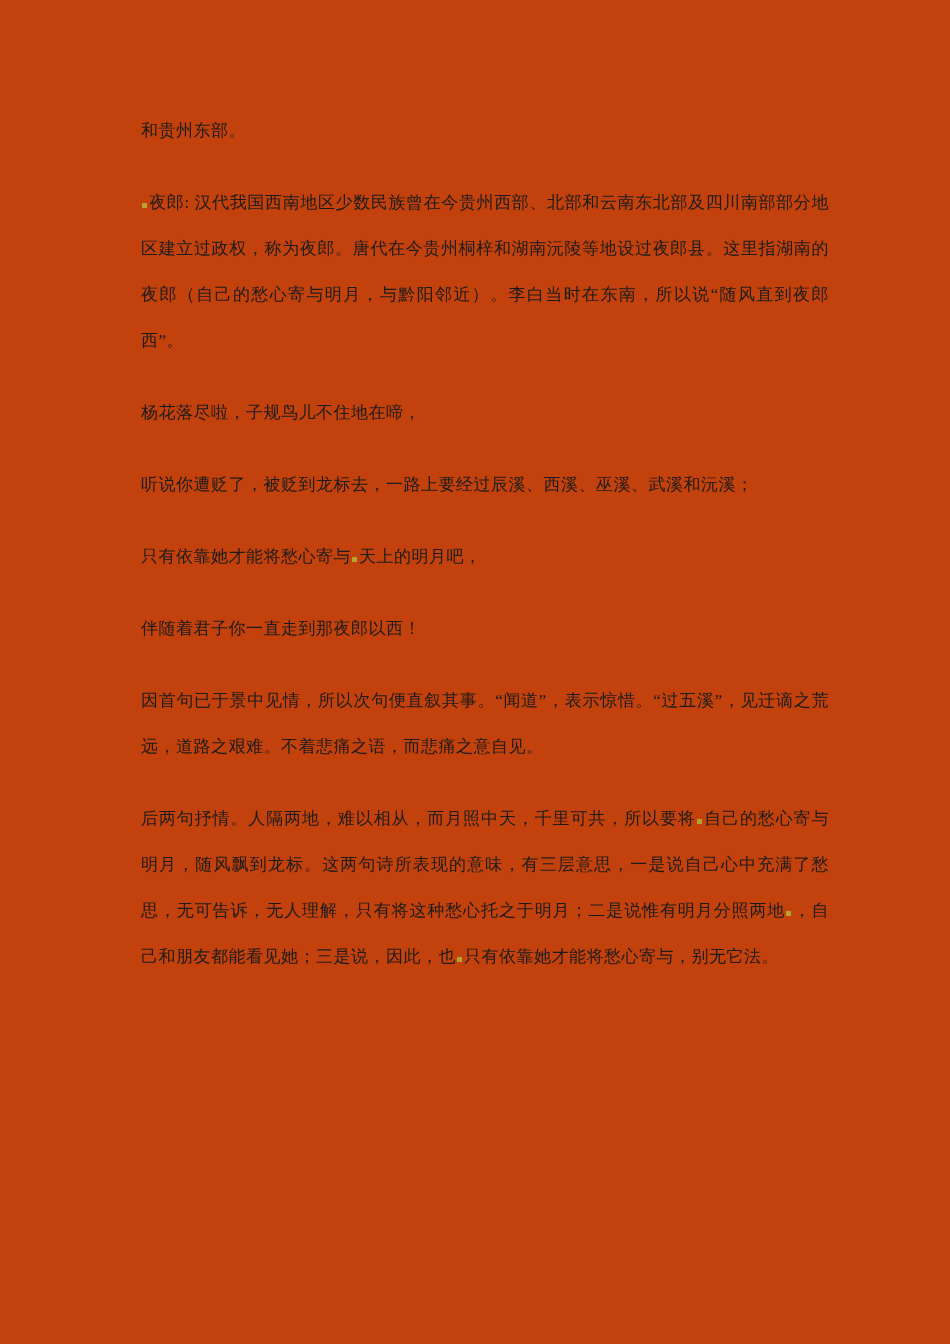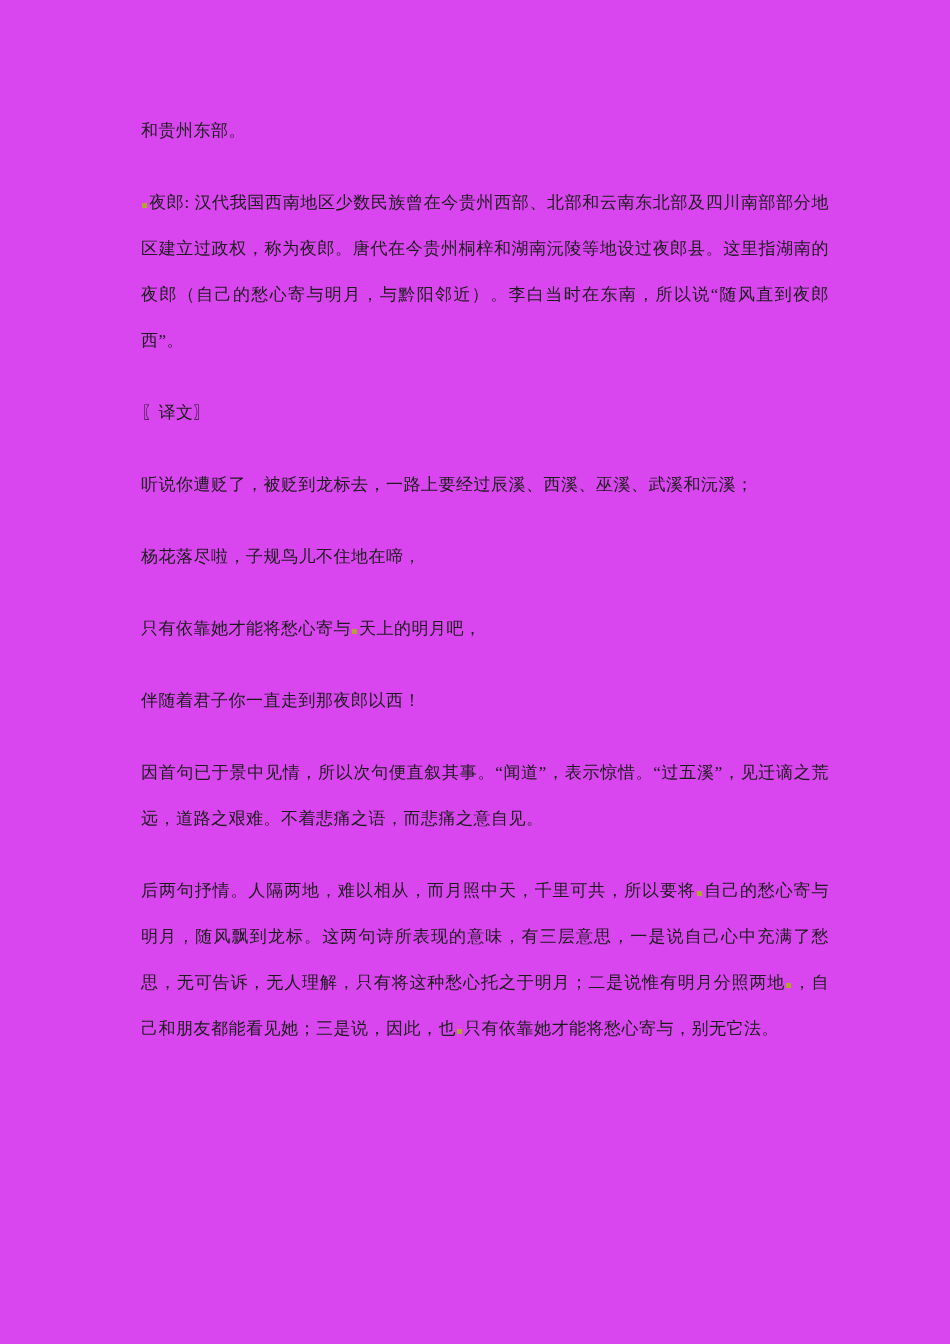--- a/index.html
+++ b/index.html
@@ -5,21 +5,21 @@
   html, body {
     margin: 0;
     padding: 0;
     background: #ffffff;
     font-family: "Liberation Serif", "DejaVu Serif", serif;
   }
   .page {
     position: relative;
     width: 950px;
     height: 1344px;
-    background: #d946ef;
+    background: #c2410c;
     overflow: hidden;
   }
   .content {
     position: absolute;
     left: 141px;
     top: 108px;
     width: 688px;
   }
   .para {
     margin: 0 0 26px 0;
@@ -37,21 +37,20 @@
     margin: 0 2px 0 1px;
   }
 </style>
 </head>
 <body>
 
 <div class="page">
   <div class="content" style="color: rgb(28, 28, 28);">
       <p class="para"><span>和贵州东部。</span></p>
       <p class="para"><span class="dot" style="background: rgb(179, 165, 47);"></span><span>夜郎: 汉代我国西南地区少数民族曾在今贵州西部、北部和云南东北部及四川南部部分地区建立过政权，称为夜郎。唐代在今贵州桐梓和湖南沅陵等地设过夜郎县。这里指湖南的夜郎（自己的愁心寄与明月，与黔阳邻近）。李白当时在东南，所以说“随风直到夜郎西”。</span></p>
-      <p class="para"><span>〖译文〗</span></p>
+      <p class="para"><span>杨花落尽啦，子规鸟儿不住地在啼，</span></p>
       <p class="para"><span>听说你遭贬了，被贬到龙标去，一路上要经过辰溪、西溪、巫溪、武溪和沅溪；</span></p>
-      <p class="para"><span>杨花落尽啦，子规鸟儿不住地在啼，</span></p>
       <p class="para"><span>只有依靠她才能将愁心寄与</span><span class="dot" style="background: rgb(179, 165, 47);"></span><span>天上的明月吧，</span></p>
       <p class="para"><span>伴随着君子你一直走到那夜郎以西！</span></p>
       <p class="para"><span>因首句已于景中见情，所以次句便直叙其事。“闻道”，表示惊惜。“过五溪”，见迁谪之荒远，道路之艰难。不着悲痛之语，而悲痛之意自见。</span></p>
       <p class="para"><span>后两句抒情。人隔两地，难以相从，而月照中天，千里可共，所以要将</span><span class="dot" style="background: rgb(179, 165, 47);"></span><span>自己的愁心寄与明月，随风飘到龙标。这两句诗所表现的意味，有三层意思，一是说自己心中充满了愁思，无可告诉，无人理解，只有将这种愁心托之于明月；二是说惟有明月分照两地</span><span class="dot" style="background: rgb(179, 165, 47);"></span><span>，自己和朋友都能看见她；三是说，因此，也</span><span class="dot" style="background: rgb(179, 165, 47);"></span><span>只有依靠她才能将愁心寄与，别无它法。</span></p>
     </div>
 </div>
 
 </body></html>

